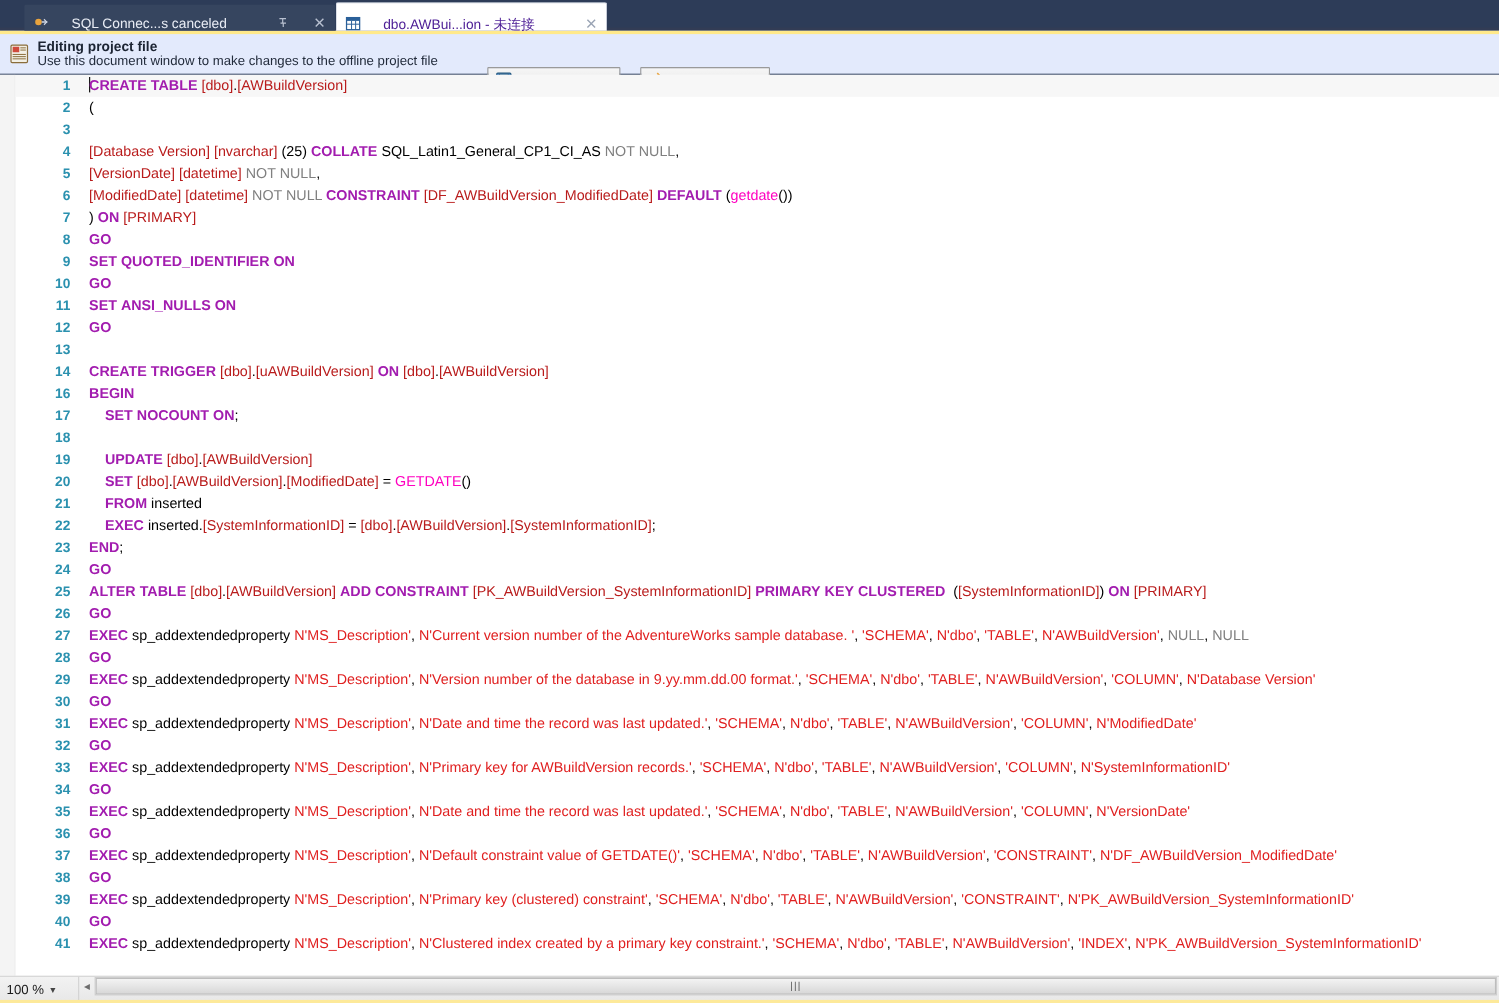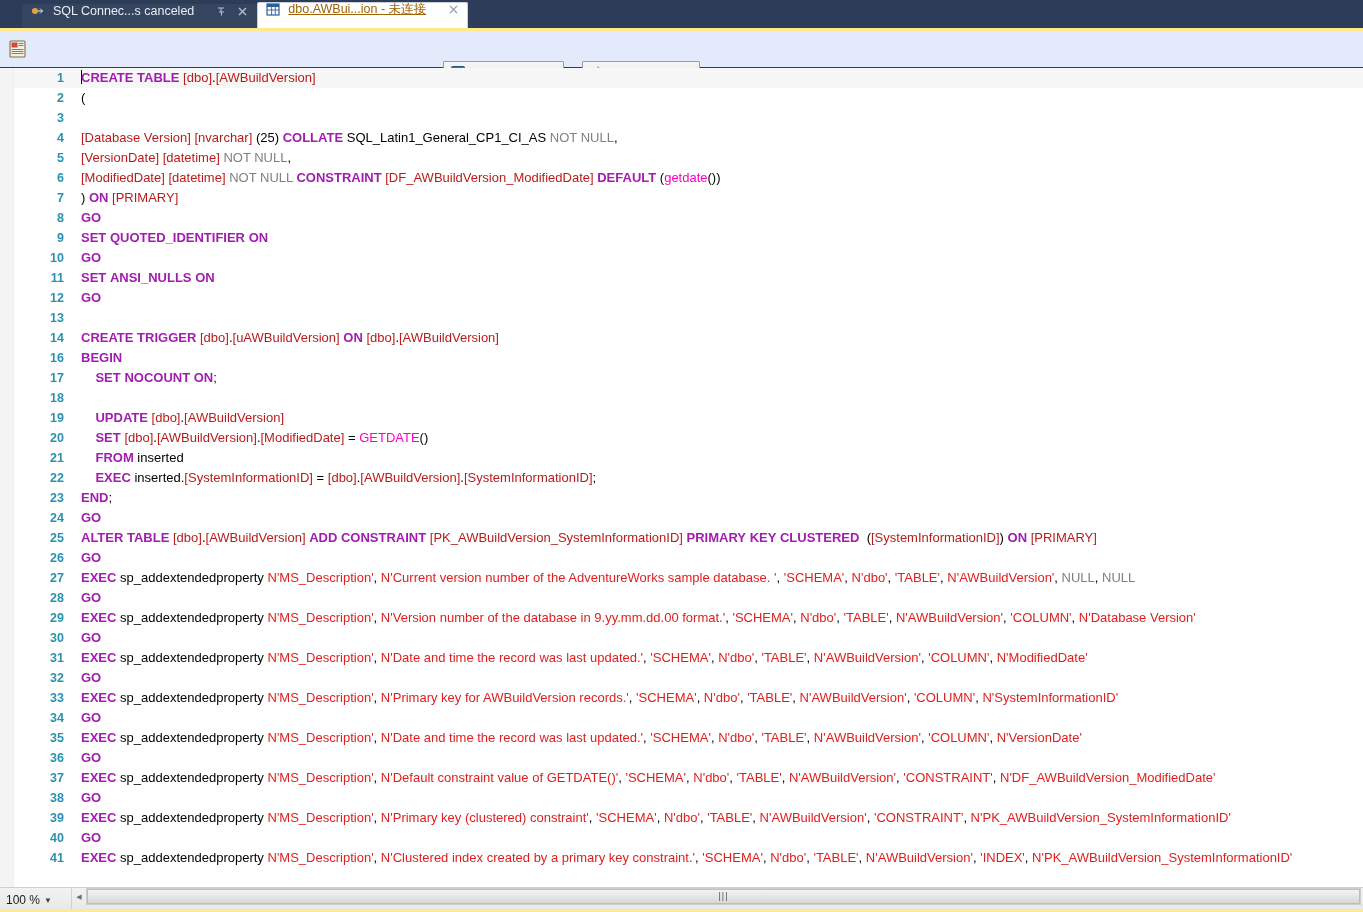--- a/index.html
+++ b/index.html
@@ -32,43 +32,42 @@
   .tabstrip::after {
     content: "";
     position: absolute;
     left: 0; right: 0; bottom: 0;
     height: 3px;
     background: #323c55;
   }
   .tab {
     height: 24px;
     display: flex;
-    align-items: flex-start;
-    gap: 8px;
+    align-items: flex-end;
+    gap: 20px;
     padding: 0 7px 0 8px;
     box-sizing: border-box;
     font-size: 12.5px;
     white-space: nowrap;
     position: relative;
     z-index: 2;
     border-top-left-radius: 2px;
     border-top-right-radius: 2px;
   }
   .tab.inactive {
     background: #36455f;
     color: #e9edf5;
     border: 1px solid #4a587000;
   }
   .tab.active {
     background: #ffffff;
-    color: #a16207;
+    color: #4c1d95;
     height: 26px;
     border: 1px solid #c9cfdb;
     border-bottom: none;
-    text-decoration: underline;
   }
   .tab-label { font-size: 12.5px; line-height: 1; }
   .tab .tab-icon { display:inline-block; width: 14px; height: 13px; flex: 0 0 14px; }
   .tab-pin, .tab-close {
     width: 13px; height: 13px;
     display: inline-flex; align-items: center; justify-content: center;
     opacity: .85;
   }
   .tab.inactive .tab-pin svg, .tab.inactive .tab-close svg { stroke: #cfd6e4; }
   .tab.active .tab-close svg { stroke: #8894a8; }
@@ -291,20 +290,24 @@
   <div class="infobar">
 
     <span class="infobar-icon">
       <svg width="20" height="22" viewBox="0 0 20 22">
         <rect x="2" y="3" width="15" height="16" rx="1" fill="#f3f0e6" stroke="#8a6d3b" stroke-width="1.1"></rect>
         <rect x="3.5" y="4.5" width="6" height="5" fill="#cf4a3c"></rect>
         <path d="M10.5 5.5 h5 M10.5 7.5 h5 M3.5 11.5 h12 M3.5 13.5 h12 M3.5 15.5 h12" stroke="#8a6d3b" stroke-width="0.9"></path>
       </svg>
     </span>
 
+    <span class="infobar-text">
+      <span class="infobar-title">Editing project file</span>
+      <span class="infobar-sub">Use this document window to make changes to the offline project file</span>
+    </span>
 
     <button class="btn" id="save-btn">
       <span class="bicon">
         <svg width="16" height="16" viewBox="0 0 16 16">
           <rect x="1.5" y="1.5" width="13" height="13" rx="1" fill="#3f7fc1" stroke="#24587f" stroke-width="1"></rect>
           <rect x="4" y="2.5" width="8" height="5" fill="#e9f1f8" stroke="#24587f" stroke-width="0.7"></rect>
           <rect x="9" y="3.2" width="2" height="3.5" fill="#3f7fc1"></rect>
           <rect x="4" y="9.5" width="8" height="5" fill="#e9f1f8" stroke="#24587f" stroke-width="0.7"></rect>
         </svg>
       </span>

